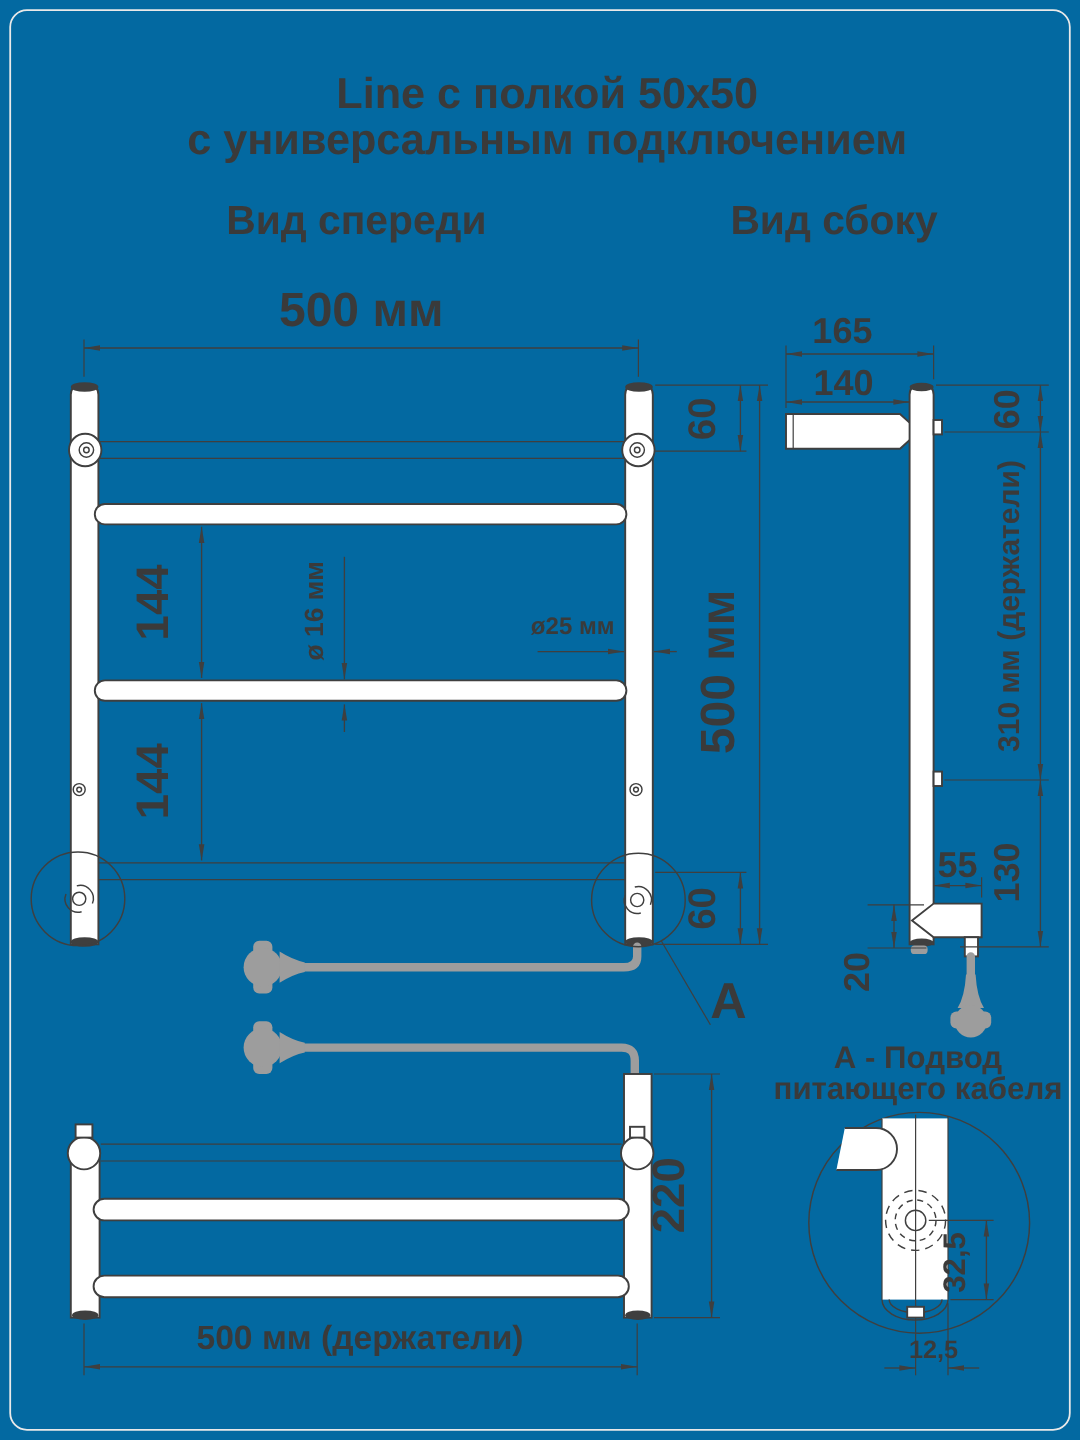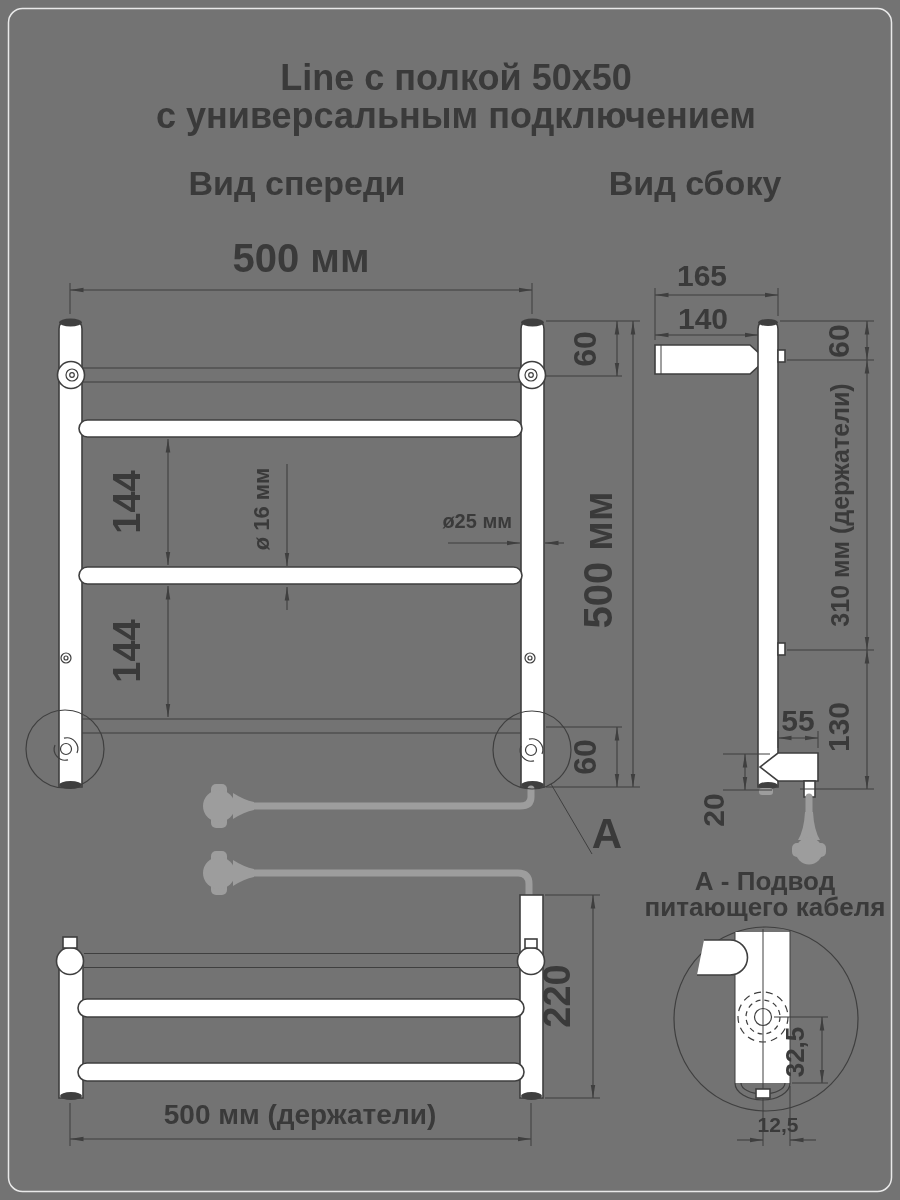--- a/index.html
+++ b/index.html
@@ -1,16 +1,16 @@
 <!DOCTYPE html>
 <html><head>
 <meta charset="utf-8">
 <style>
   html,body{margin:0;padding:0;background:#ffffff;}
-  .page{width:900px;height:1200px;position:relative;background:#737373;}
+  .page{width:900px;height:1200px;position:relative;background:#0369a1;}
   svg{display:block;}
   .outline{fill:#ffffff;stroke:#3f3f3f;stroke-width:1.6;}
   .thin{fill:none;stroke:#3f3f3f;stroke-width:1.2;}
   .dim{stroke:#3f3f3f;stroke-width:1.1;fill:none;}
   .ext{stroke:#3f3f3f;stroke-width:1;fill:none;}
   .dark{fill:#3f3f3f;stroke:none;}
   .cable{fill:none;stroke:#9d9d9d;stroke-width:7;stroke-linecap:round;}
   .plug{fill:#9d9d9d;stroke:none;}
   .lbl{fill:#3a3a3a;font-family:"Liberation Sans","DejaVu Sans",sans-serif;font-weight:bold;}
   .t36{font-size:36px;} .t34{font-size:34px;} .t40{font-size:40px;}

